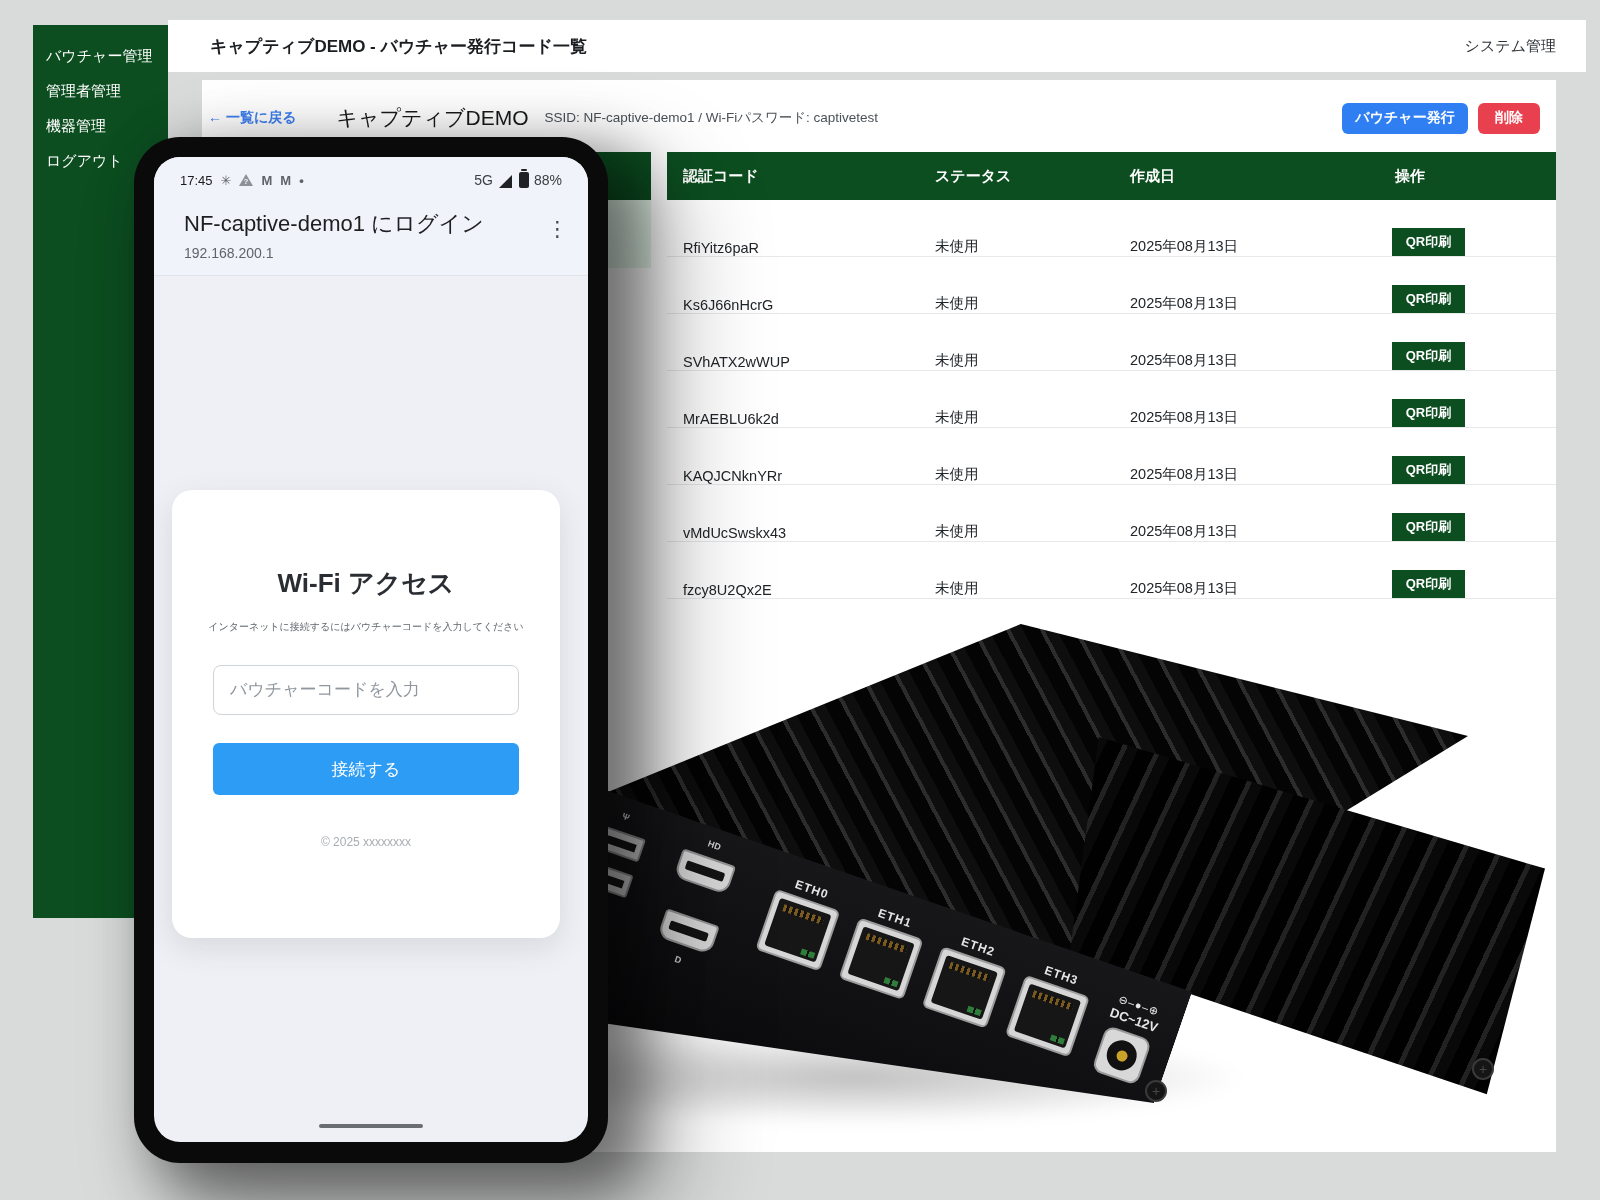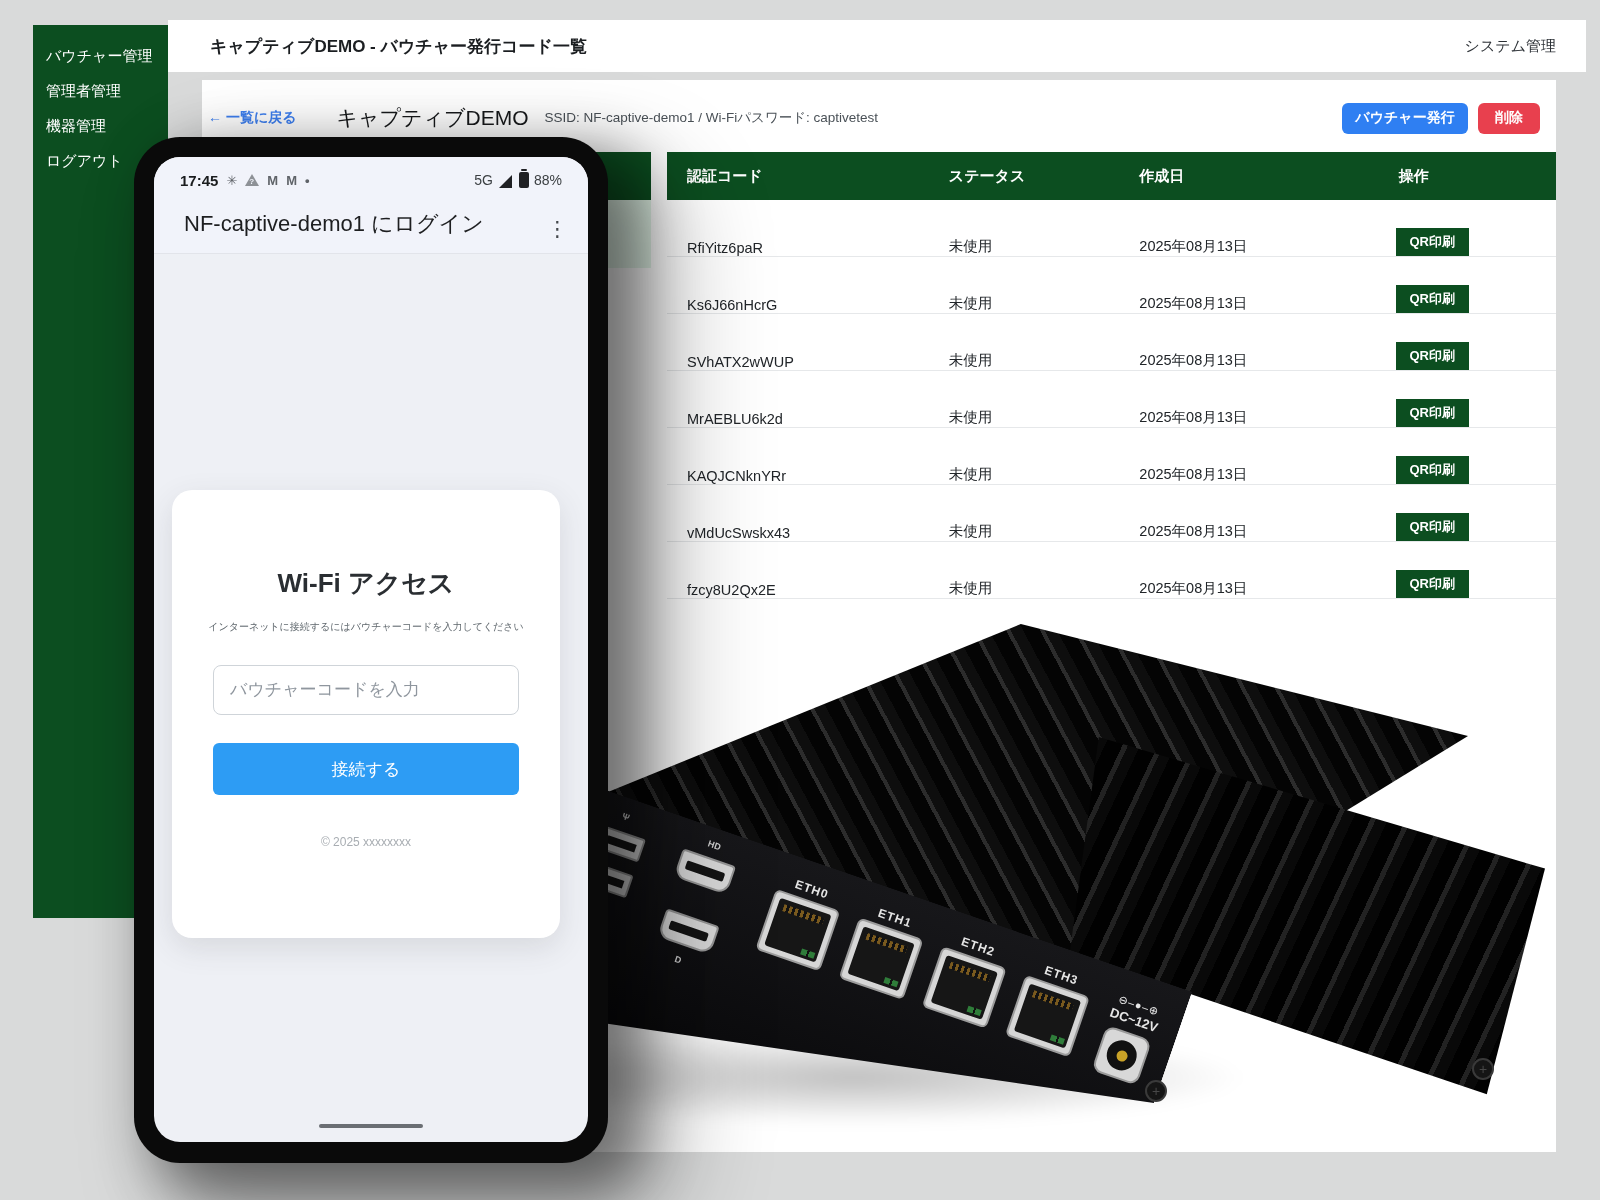--- a/index.html
+++ b/index.html
@@ -30,21 +30,21 @@
   .btn-red{margin-left:10px;width:62px;height:31px;background:var(--danger-red);font-size:14px;}
 
   
   .mini-panel{position:absolute;left:278px;top:72px;width:171px;height:116px;z-index:2;}
   .mini-head{height:48px;background:var(--brand-green);}
   .mini-body{height:68px;background:var(--mint);}
 
   
   .vtable{position:absolute;left:465px;top:72px;width:889px;z-index:2;}
   .thead{display:flex;height:48px;background:var(--brand-green);color:#fff;font-size:15px;font-weight:700;align-items:center;}
-  .c1{width:268px;margin-left:20px;}
+  .c1{width:268px;padding-left:16px;}
   .c2{width:195px;}
   .c3{width:245px;}
   .c4{width:181px;padding-left:20px;}
   .trow{display:flex;height:57px;align-items:flex-end;border-bottom:1px solid #e6e8ea;font-size:14.5px;color:#212529;background:#fff;}
   .qr-btn{margin-left:-3px;width:73px;height:28px;border:none;border-radius:0;background:var(--brand-green);color:#fff;font-size:13px;font-weight:700;cursor:pointer;}
 
   
   .device{position:absolute;left:398px;top:480px;width:945px;height:585px;z-index:3;}
   .device-shadow{position:absolute;left:-10px;top:470px;width:660px;height:95px;background:radial-gradient(ellipse at 40% 50%,rgba(0,0,0,.25),transparent 70%);filter:blur(7px);}
   .hs-top{position:absolute;left:8px;top:40px;width:860px;height:400px;
@@ -77,21 +77,21 @@
   .dc-jack-inner{width:30px;height:30px;background:#111;border-radius:50%;display:flex;align-items:center;justify-content:center;}
   .dc-pin{width:11px;height:11px;background:#c9a227;border-radius:50%;}
   .screw{position:absolute;width:22px;height:22px;border-radius:50%;background:#151515;border:2px solid #3a3a3a;color:#474747;font-size:14px;line-height:18px;text-align:center;}
 
   
   .phone{position:absolute;left:134px;top:137px;width:474px;height:1026px;background:#0a0a0a;border-radius:46px;z-index:10;
     box-shadow:28px 22px 55px 8px rgba(0,0,0,.45),55px 45px 95px 20px rgba(0,0,0,.22);}
   .screen{position:absolute;left:20px;top:20px;width:434px;height:985px;background:#eef0f5;border-radius:26px;overflow:hidden;}
   .scr-header{background:#f1f3fa;border-bottom:1px solid #e2e4ea;padding-bottom:14px;}
   .status-row{display:flex;align-items:center;padding:16px 26px 0 26px;height:30px;color:#3c4043;}
-  .st-time{font-size:15px;font-weight:700;color:#1a1c1e;}
+  .st-time{font-size:13px;font-weight:400;color:#1a1c1e;}
   .st-icon{font-size:13px;font-weight:700;color:#5f6368;margin-left:8px;}
   .wifi-ico{position:relative;margin-left:8px;width:0;height:0;border-left:7px solid transparent;border-right:7px solid transparent;border-bottom:12px solid #8d9196;}
   .wifi-q{position:absolute;left:-3px;top:3px;font-size:8px;color:#f1f3fa;font-weight:700;}
   .st-right{margin-left:auto;display:flex;align-items:flex-end;}
   .st-net{font-size:14px;color:#3c4043;}
   .signal-ico{margin-left:6px;width:0;height:0;border-left:13px solid transparent;border-bottom:13px solid #202124;}
   .battery-ico{position:relative;margin-left:7px;width:10px;height:16px;background:#202124;border-radius:2px;}
   .battery-ico::before{content:"";position:absolute;left:2px;top:-3px;width:6px;height:2px;background:#202124;border-radius:1px;}
   .st-batt{margin-left:5px;font-size:14px;color:#3c4043;}
   .pg-title-row{display:flex;align-items:flex-end;padding:22px 20px 0 30px;}
@@ -268,20 +268,21 @@
             <span class="st-net">5G</span>
             <span class="signal-ico"></span>
             <span class="battery-ico"></span>
             <span class="st-batt">88%</span>
           </span>
         </div>
         <div class="pg-title-row">
           <div class="pg-title">NF-captive-demo1 にログイン</div>
           <div class="menu-dots">⋮</div>
         </div>
+        <div class="pg-url">192.168.200.1</div>
       </div>
 
       <div class="portal-card">
         <div class="portal-heading">Wi-Fi アクセス</div>
         <div class="portal-desc">インターネットに接続するにはバウチャーコードを入力してください</div>
         <input class="portal-input" placeholder="バウチャーコードを入力" style="">
         <button class="portal-btn">接続する</button>
         <div class="portal-footer">© 2025 xxxxxxxx</div>
       </div>
 

